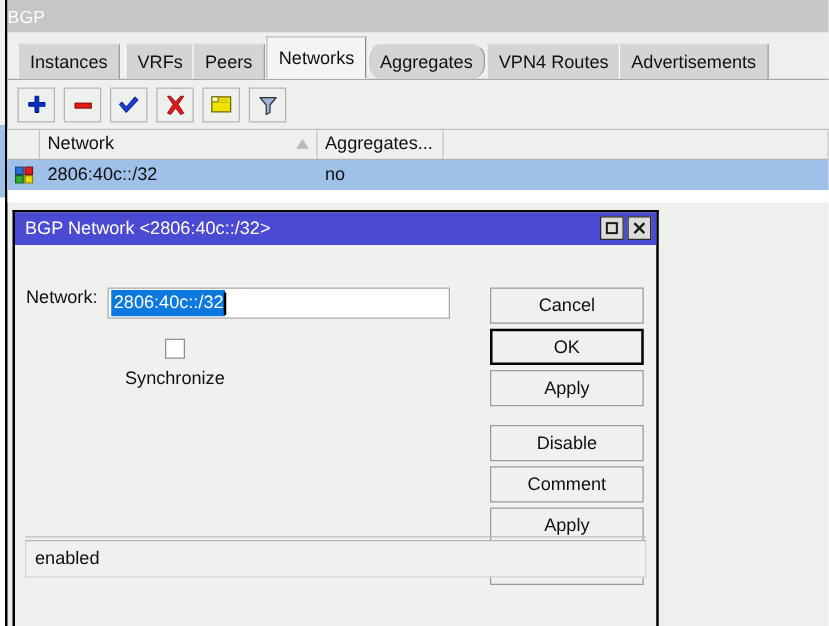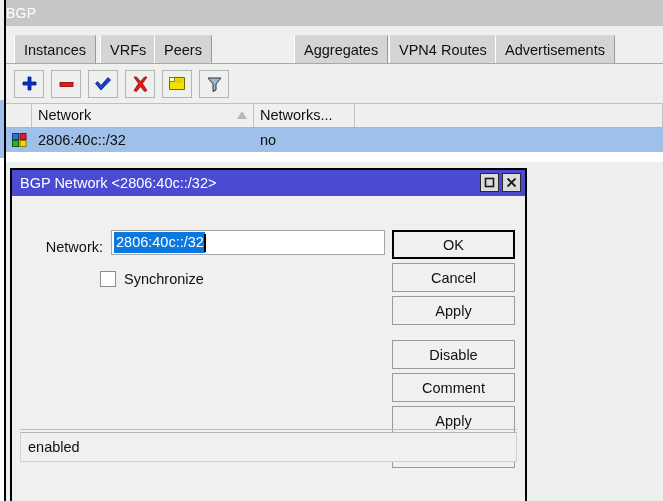--- a/index.html
+++ b/index.html
@@ -171,22 +171,22 @@
     width: 19px; height: 19px;
     background: #dcdcda;
     border: 1px solid #2a2a2a;
     display:flex; align-items:center; justify-content:center;
     cursor: pointer;
   }
   .dlg-body { position: relative; height: 272px; }
 
   .field-row {
     position: absolute;
-    left: 25px; top: 34px;
-    display: flex; align-items: flex-end;
+    left: 0; top: 34px;
+    display: flex; align-items: flex-start;
   }
   .field-label {
     font-size: 14.5px; color: #101010;
     width: 74px; text-align: right; padding-right: 8px;
     user-select: none;
   }
   .text-input {
     width: 274px; height: 25px;
     background: #ffffff;
     border: 1px solid #a6a6a6;
@@ -203,20 +203,21 @@
   }
   .caret {
     width: 2px; height: 18px; background: #000000; margin-left: -1px;
   }
 
   .check-row {
     position: absolute;
     left: 88px; top: 75px;
     display: flex; align-items: center; gap: 8px;
     user-select: none;
+    flex-direction: column;
   }
   .checkbox {
     width: 16px; height: 16px;
     background: #ffffff;
     border: 1px solid #8d8d8d;
     cursor: pointer;
   }
   .check-label { font-size: 14.5px; color: #101010; }
 
   .btncol {
@@ -271,21 +272,22 @@
   </div>
 
   <div class="win">
 
     <div class="win-title">BGP</div>
 
     <div class="tabstrip">
       <div class="tab" style="left:8px;">Instances</div>
       <div class="tab" style="left:94px;">VRFs</div>
       <div class="tab" style="left:148px;margin-top:19px;">Peers</div>
-      <div class="tab" style="left:288px;">Aggregates</div>
+      <div class="tab active" style="left:207px;">Networks</div>
+      <div class="tab" style="left:288px;border-radius:11px;">Aggregates</div>
       <div class="tab" style="left:383px;">VPN4 Routes</div>
       <div class="tab" style="left:489px;">Advertisements</div>
     </div>
 
     <div class="toolbar">
       <div class="tbtn">
         <span>
           <svg width="17" height="17" viewBox="0 0 17 17">
             <path d="M7,1 h3 v5 h5 v3 h-5 v5 h-3 v-5 h-5 v-3 h5 z" fill="#0a2fc8" stroke="#001a80" stroke-width="0.8"></path>
           </svg>
@@ -330,21 +332,21 @@
       </div>
     </div>
 
     <div class="list">
       <div class="lhead">
         <div class="cell c-grip"></div>
         <div class="cell c-net">
           <span>Network</span>
           <span class="sort-tri"></span>
         </div>
-        <div class="cell c-sync">Networks...</div>
+        <div class="cell c-sync">Aggregates...</div>
         <div class="cell c-rest"></div>
       </div>
       <div class="lrow">
         <div class="cell c-grip">
           <span>
             <svg class="quadicon" viewBox="0 0 15 14">
               <rect x="0.5" y="0.5" width="6" height="6" fill="#2b72d8" stroke="#17407a" stroke-width="1"></rect>
               <rect x="8" y="0.5" width="6" height="6" fill="#e02020" stroke="#7a1010" stroke-width="1"></rect>
               <rect x="0.5" y="7.5" width="6" height="6" fill="#2fae2f" stroke="#146014" stroke-width="1"></rect>
               <rect x="8" y="7.5" width="6" height="6" fill="#f2d900" stroke="#8a7a00" stroke-width="1"></rect>
@@ -386,22 +388,22 @@
           <span class="caret"></span>
         </div>
       </div>
 
       <div class="check-row">
         <span class="checkbox"></span>
         <span class="check-label">Synchronize</span>
       </div>
 
       <div class="btncol">
+        <button class="dbtn">Cancel</button>
         <button class="dbtn focus">OK</button>
-        <button class="dbtn">Cancel</button>
         <button class="dbtn">Apply</button>
         <div class="btn-gap"></div>
         <button class="dbtn">Disable</button>
         <button class="dbtn">Comment</button>
         <button class="dbtn">Apply</button>
         <button class="dbtn">Remove</button>
       </div>
 
       <div class="dlg-sep"></div>
       <div class="statusbar">enabled</div>

